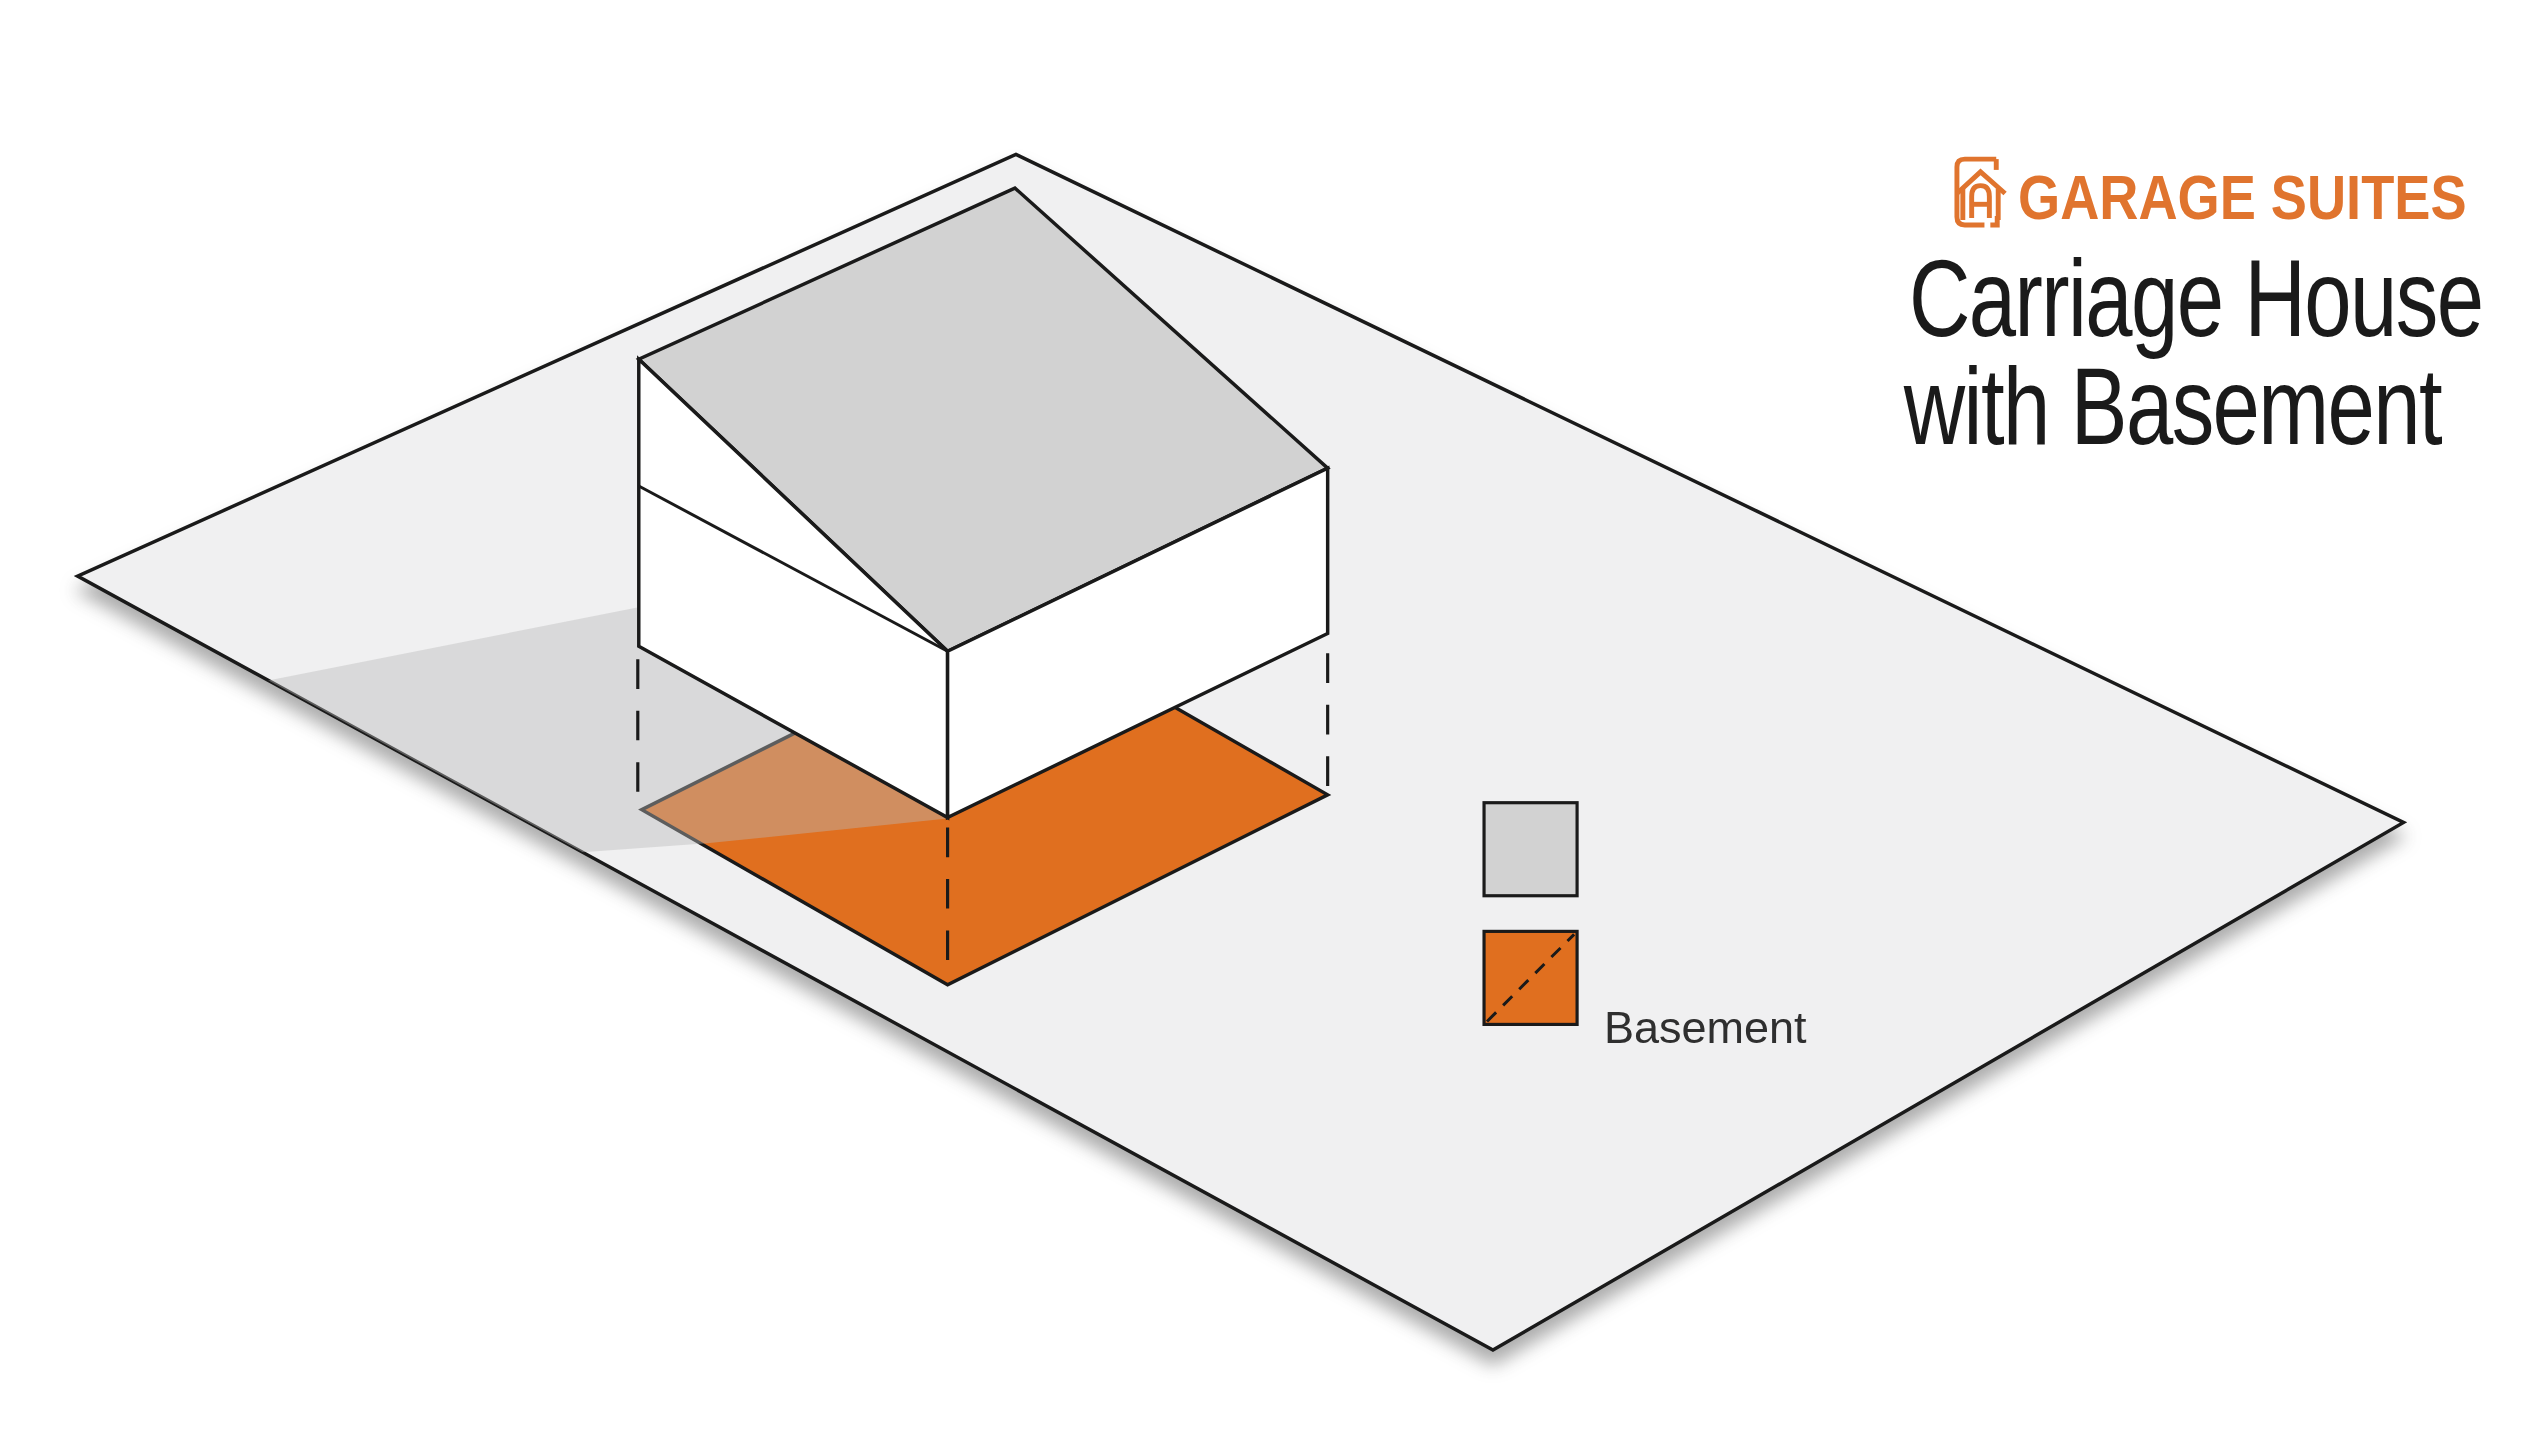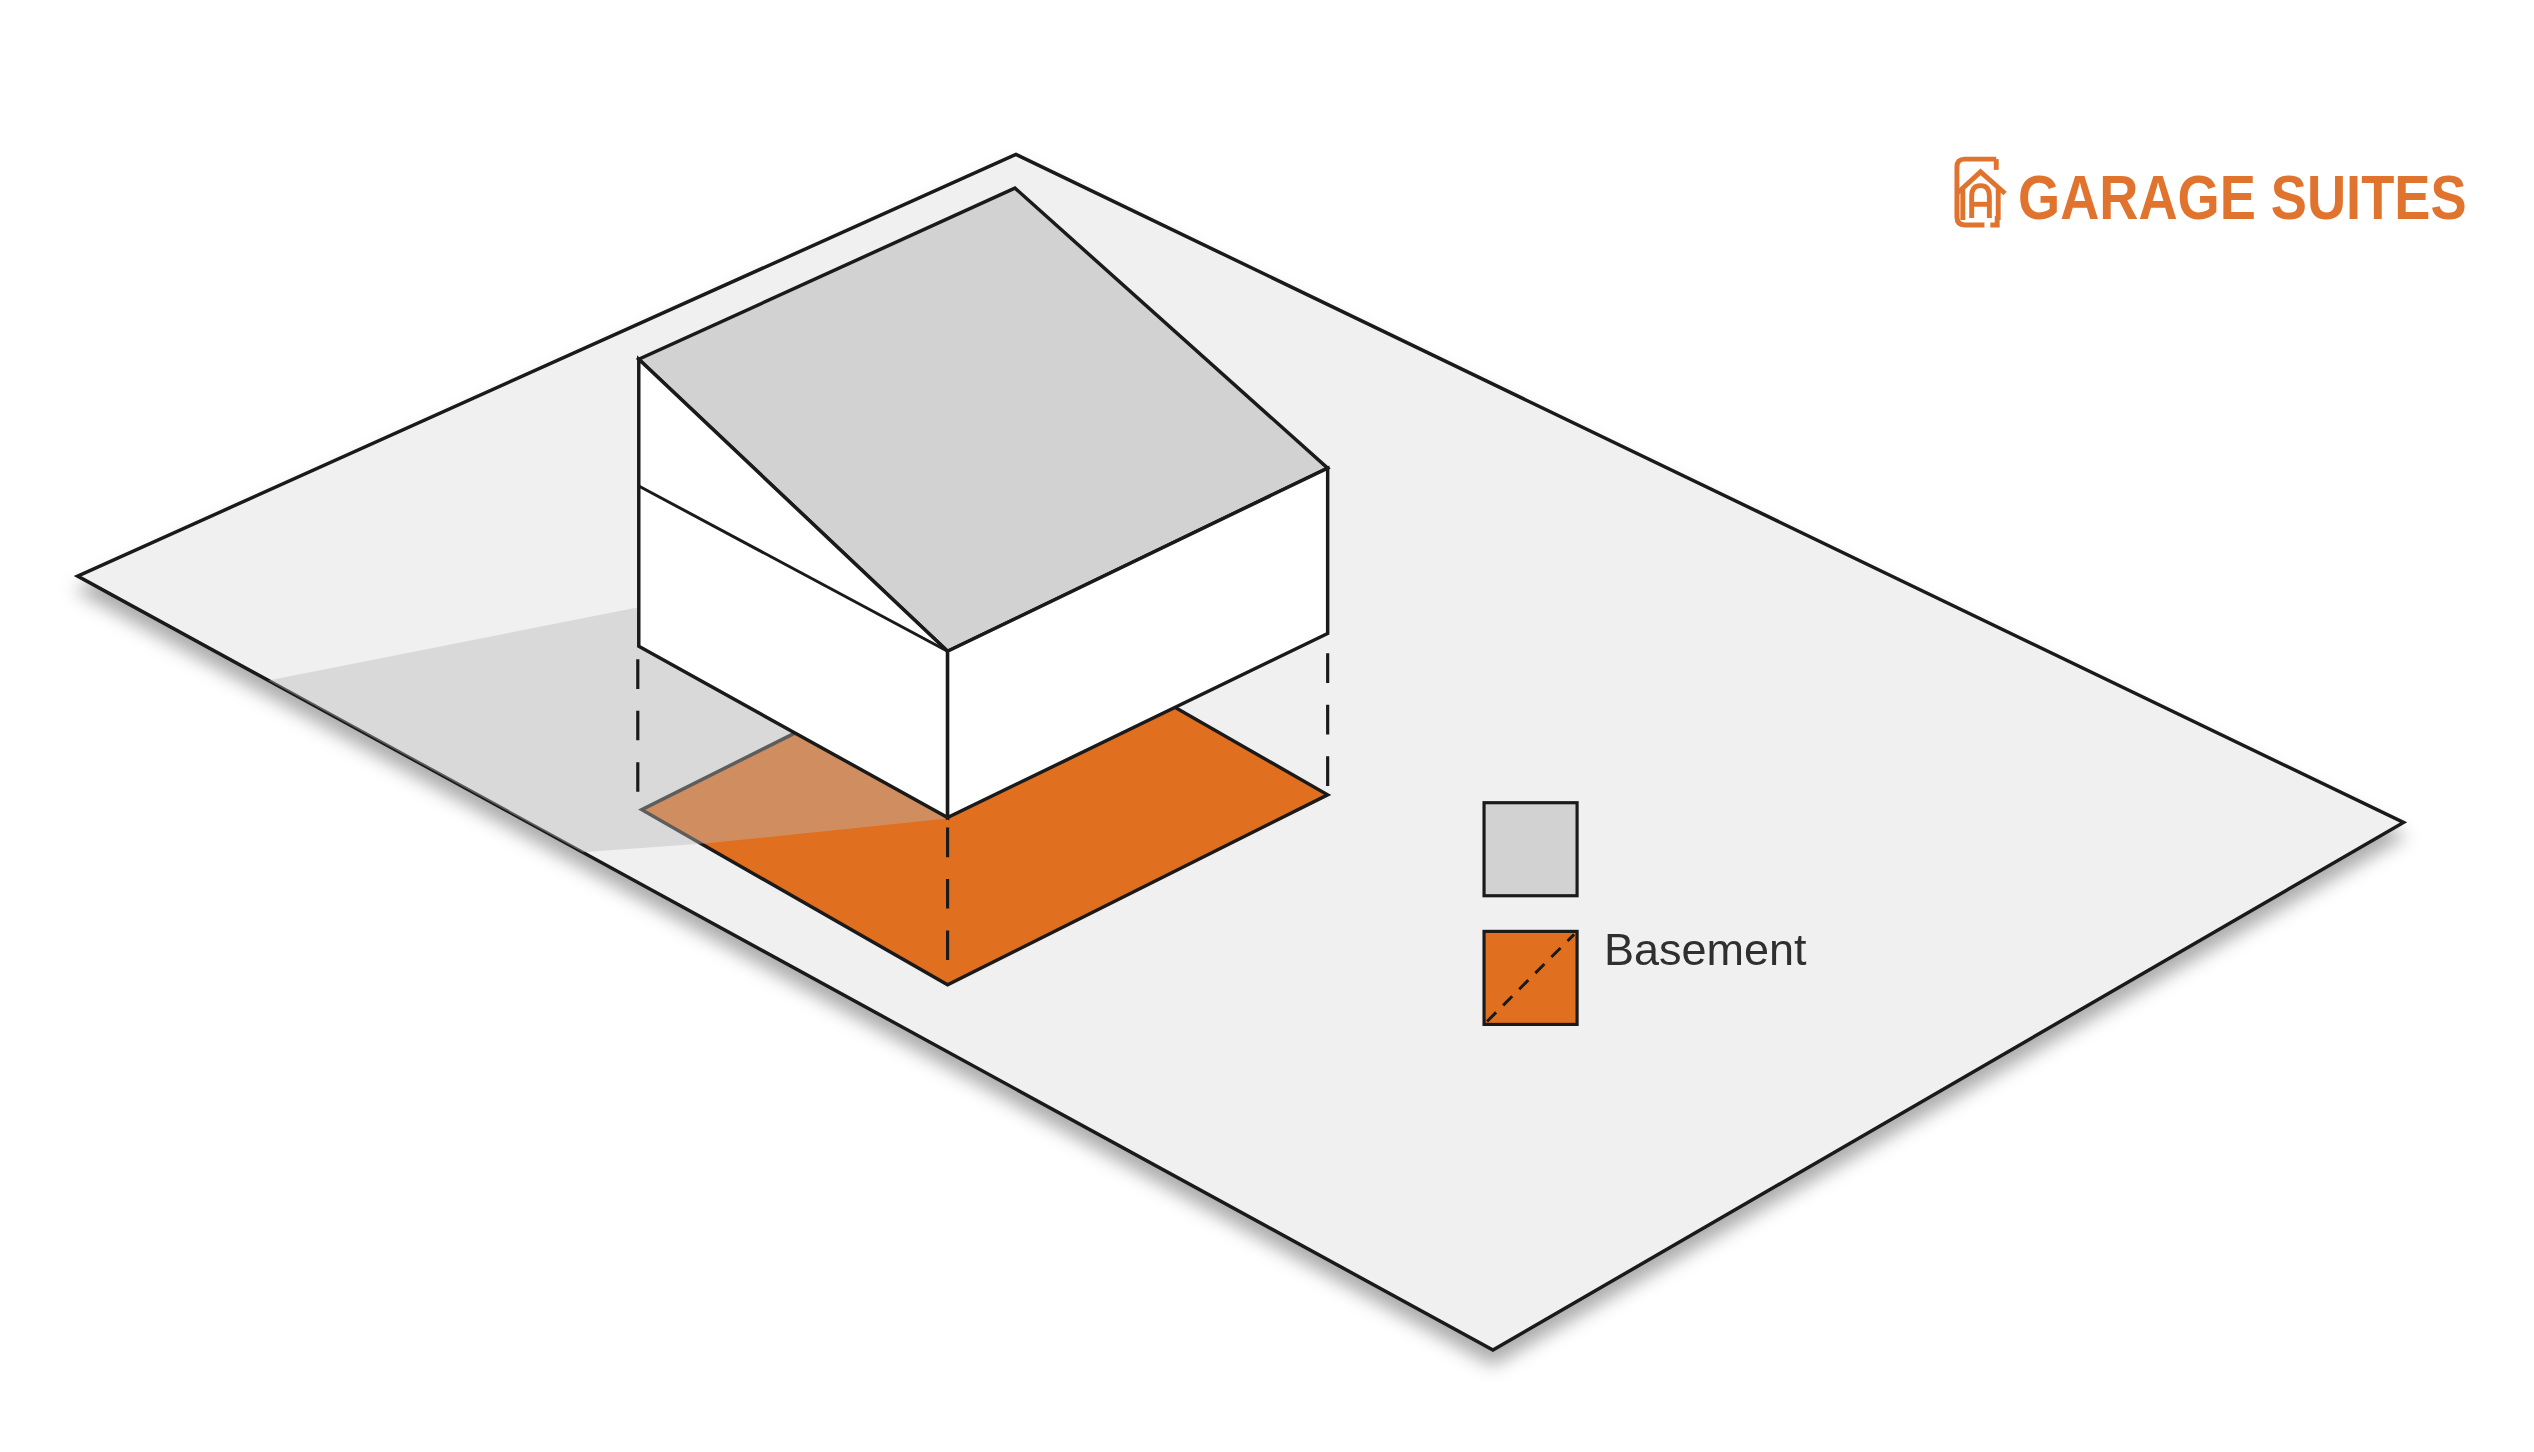--- a/index.html
+++ b/index.html
@@ -28,21 +28,21 @@
     text-align:center;color:#1A1A1A;
     font-size:109px;line-height:108px;font-weight:normal;
   }
   .title-line{display:inline-block;transform:scaleX(0.78);letter-spacing:-2px;white-space:nowrap;}
 
   .legend-label{
     position:absolute;left:1576px;
     font-size:45px;color:#2F2F2F;white-space:nowrap;
   }
   .legend-label.vaulted{top:823px;}
-  .legend-label.basement{top:924px;text-align:center;}
+  .legend-label.basement{top:1002px;text-align:center;}
 </style>
 </head>
 <body>
 
 <div class="canvas">
 
   <svg class="diagram-svg" width="2534" height="1452" viewBox="0 0 2560 1467">
     <defs>
       <clipPath id="ground-clip">
         <polygon points="998,156 2400,831 1480,1364 50,582"></polygon>
@@ -83,17 +83,21 @@
       <path d="M38,71 H45 V62"></path>
       <path d="M4,39 L28,17 L53,39"></path>
       <path d="M10,34 V66"></path>
       <path d="M46,34 V66"></path>
       <path d="M19,64 V42 Q19,31 28,31 Q37,31 37,42 V64"></path>
       <path d="M19,50 H37"></path>
     </svg>
     <div class="logo-text">GARAGE SUITES</div>
   </div>
 
+  <div class="title-block">
+    <span class="title-line">Carriage House</span><br>
+    <span class="title-line">with Basement</span>
+  </div>
 
   <div class="legend-label basement">Basement</div>
 
 </div>
 
 
 </body></html>

